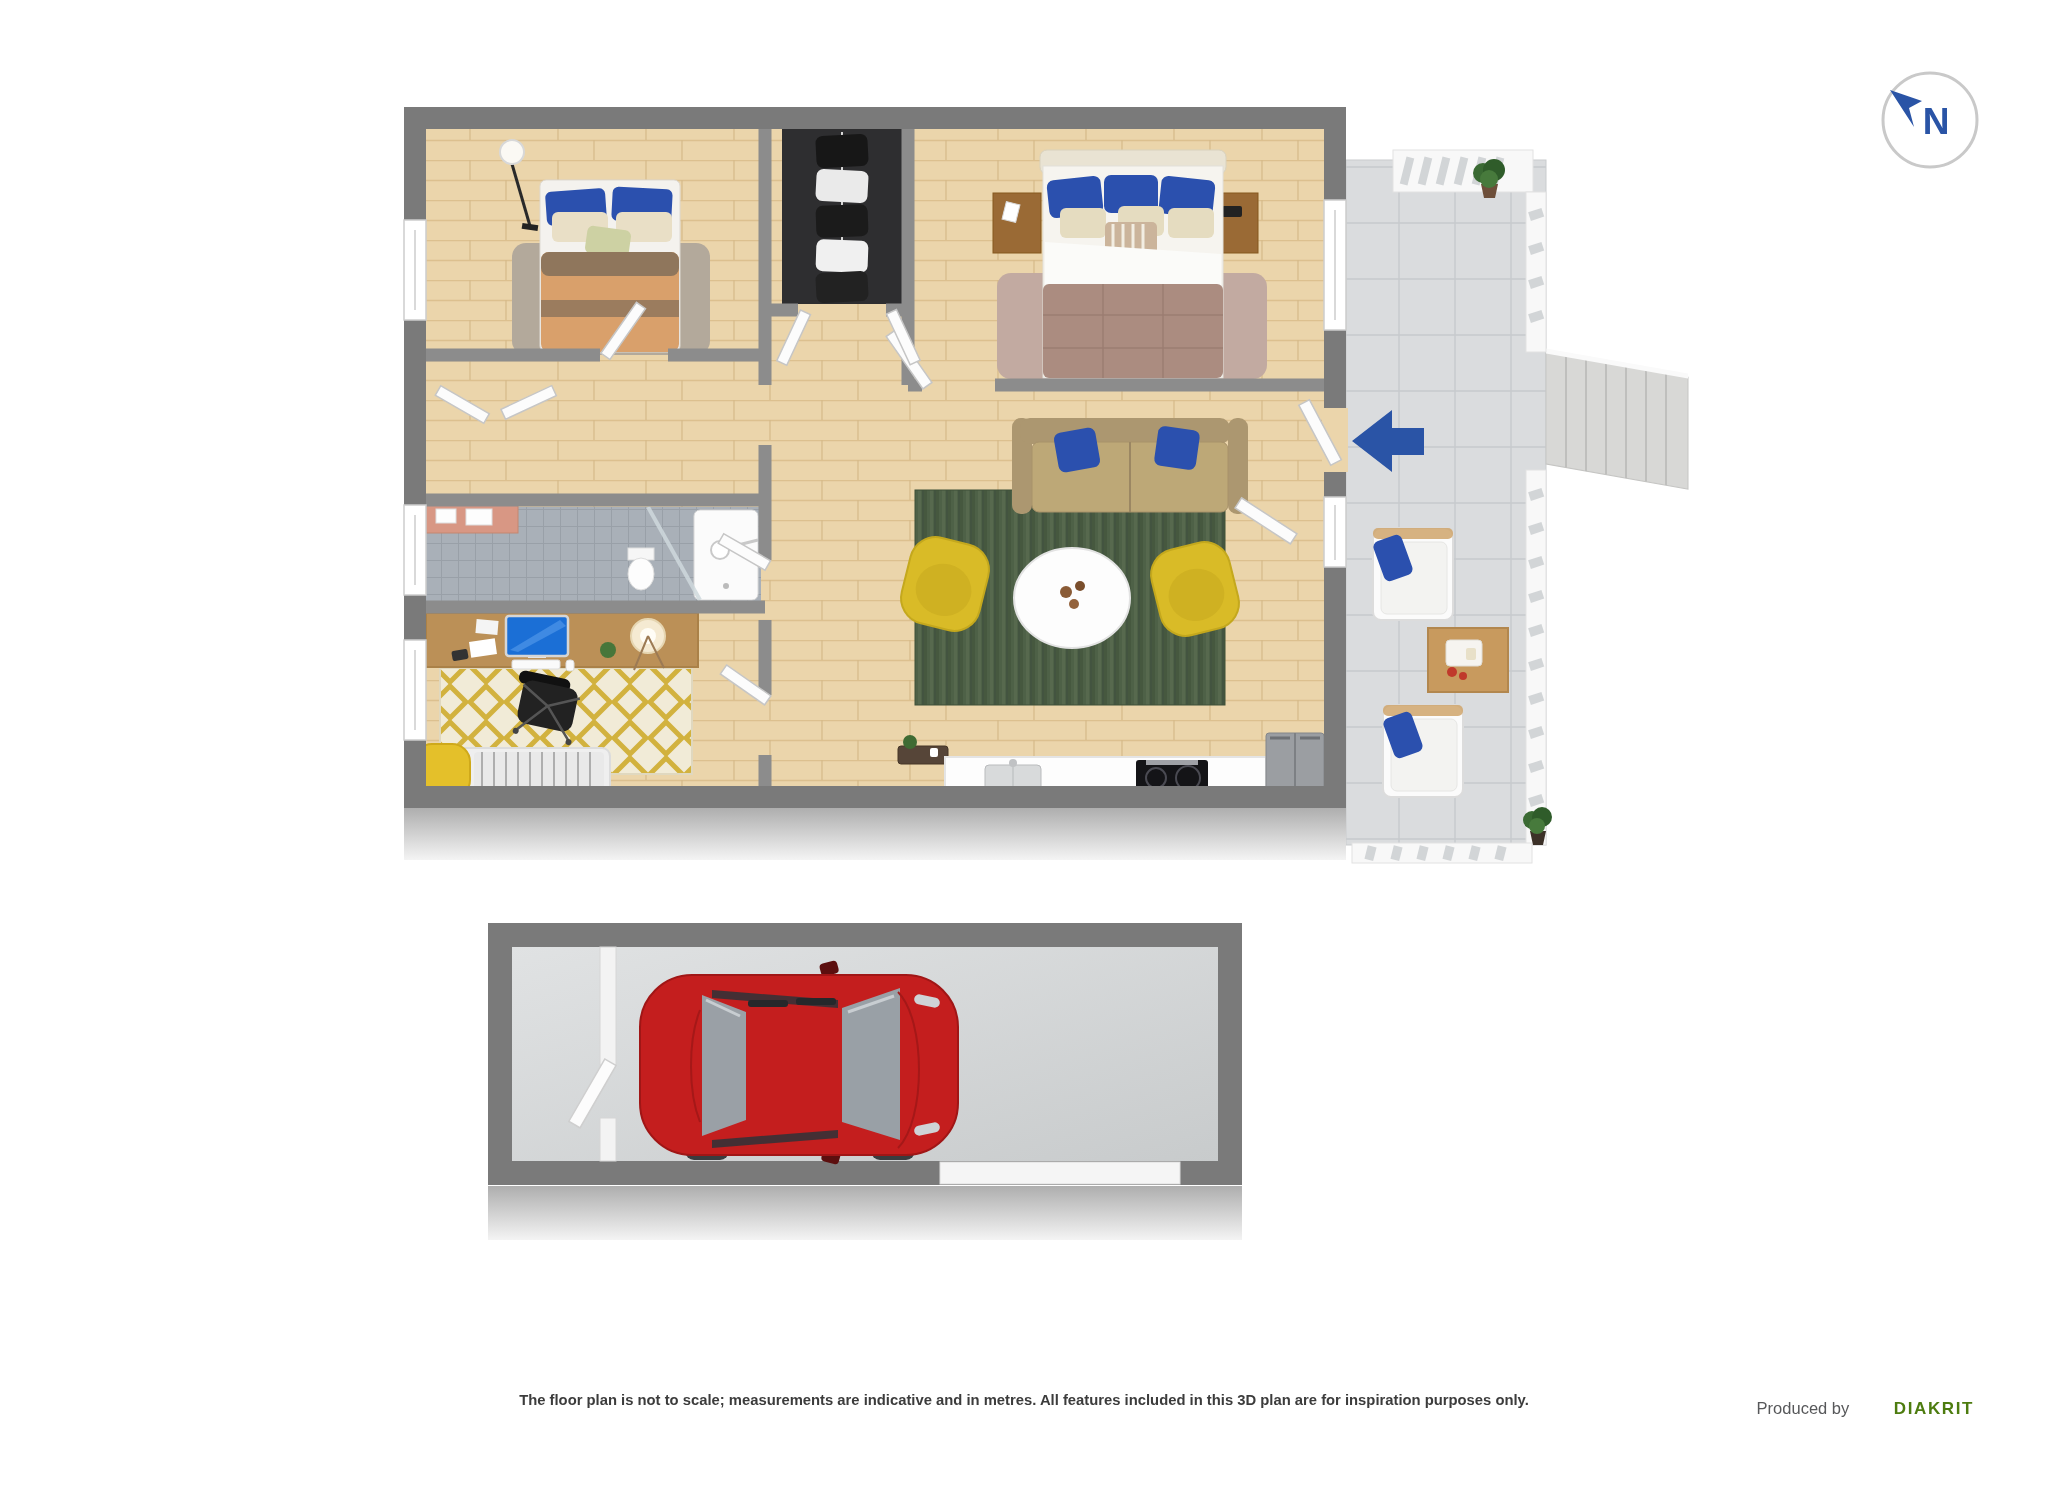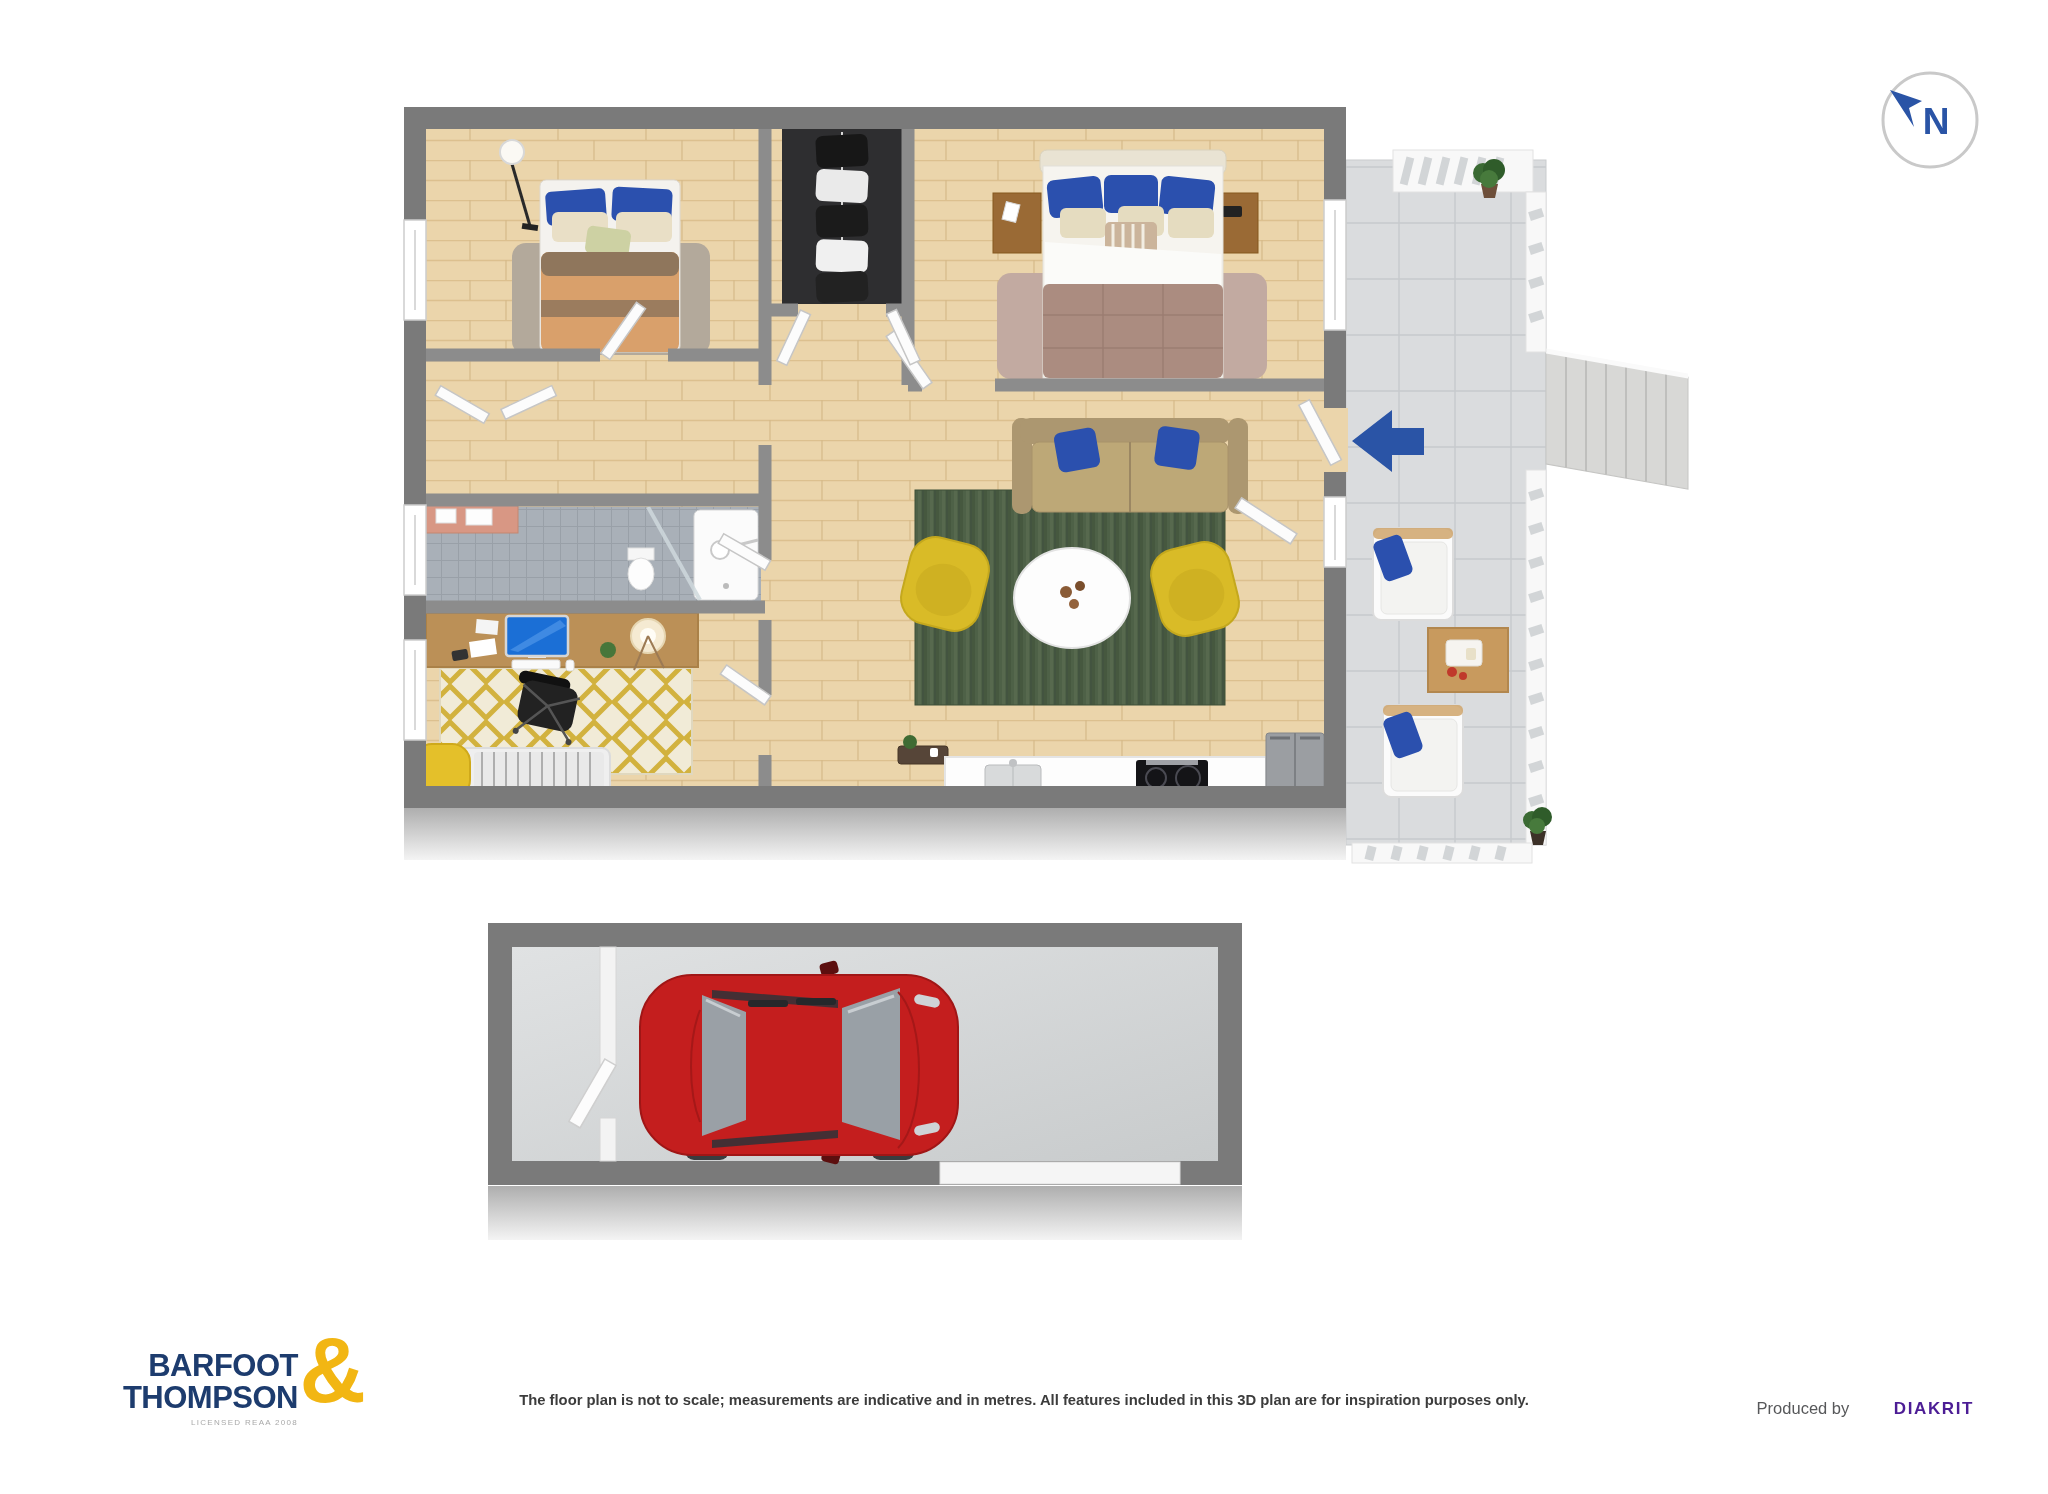--- a/index.html
+++ b/index.html
@@ -15,21 +15,21 @@
   .logo .amp{position:absolute;right:-8px;top:-14px;color:#f2b613;font-size:92px;
         font-weight:700;line-height:1;}
   .logo .tag{position:absolute;right:60px;top:80px;font-size:8px;letter-spacing:1.3px;
         color:#a9a9a9;white-space:nowrap;}
   .address{position:absolute;left:0;right:0;top:1350px;text-align:center;font-size:35px;
         font-weight:700;color:#55565a;letter-spacing:.2px;}
   .disc{position:absolute;left:0;right:0;text-align:center;font-size:14.8px;font-weight:600;
         color:#3c3c3c;}
   .disc.d1{top:1392px;} .disc.d2{top:1410px;}
   .produced{position:absolute;right:74px;top:1399px;font-size:16.5px;color:#57585a;}
-  .produced .brand{font-weight:700;letter-spacing:1.6px;color:#4c1d95;font-size:17px;padding-left:40px;}
+  .produced .brand{font-weight:700;letter-spacing:1.6px;color:#4d7c0f;font-size:17px;padding-left:40px;}
 </style>
 </head>
 <body>
 
 <div class="stage">
 
 <svg class="plan-svg" width="2048" height="1494" viewBox="0 0 2048 1494">
   <defs>
     <pattern id="wood" patternUnits="userSpaceOnUse" width="88" height="40">
       <rect width="88" height="40" fill="#ebd5ab"></rect>
@@ -393,26 +393,20 @@
     </g>
   </g>
 
   <g>
     <circle cx="1930" cy="120" r="47" fill="#ffffff" stroke="#c9c9c9" stroke-width="3"></circle>
     <path d="M1890,90 L1922,101 L1909,108 L1914,127 Z" fill="#2a54a6"></path>
     <text x="1936" y="134" text-anchor="middle" font-family="Liberation Sans, sans-serif" font-size="37" font-weight="800" fill="#2a54a6">N</text>
   </g>
 </svg>
 
-  <div class="logo">
-    <div class="l1">BARFOOT</div>
-    <div class="l2">THOMPSON</div>
-    <div class="amp">&amp;</div>
-    <div class="tag">LICENSED REAA 2008</div>
-  </div>
 
   <div class="disc d1">The floor plan is not to scale; measurements are indicative and in metres. All features included in this 3D plan are for inspiration purposes only.</div>
 
   <div class="produced">
     <span>Produced by</span>
     <span> </span>
     <span class="brand">DIAKRIT</span>
   </div>
 </div>
 

